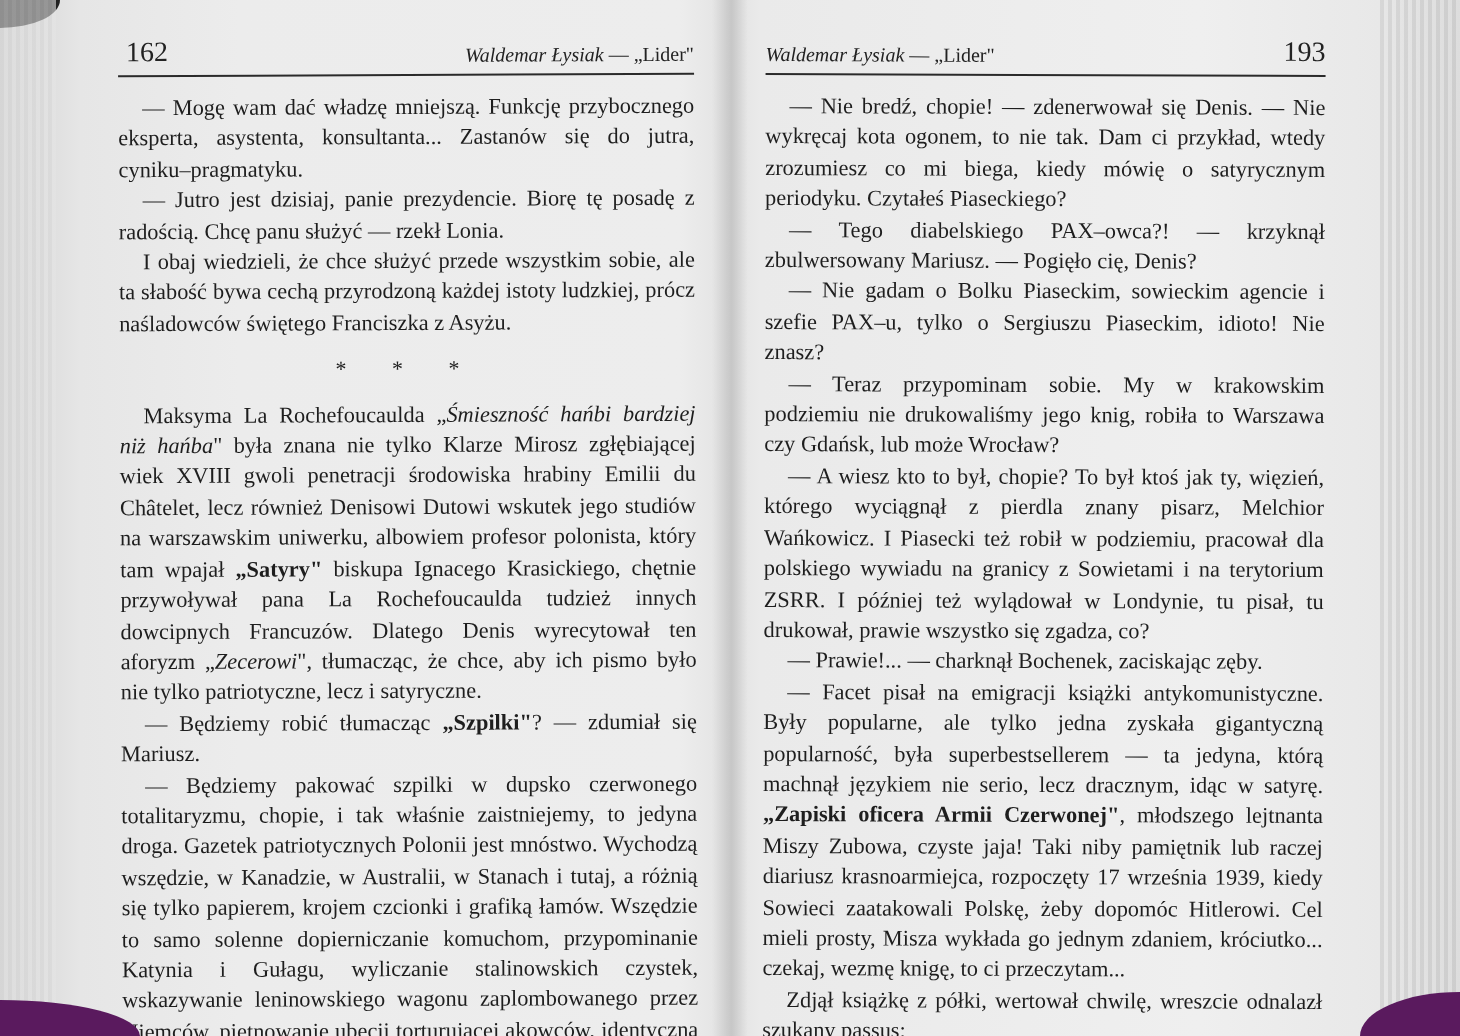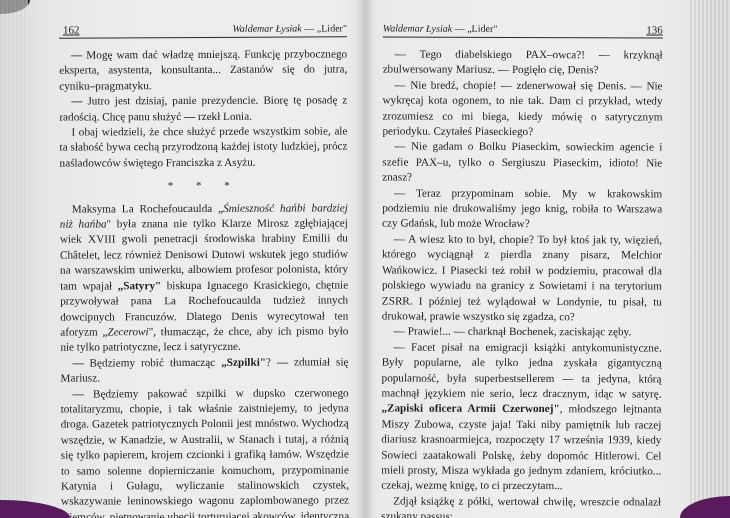--- a/index.html
+++ b/index.html
@@ -40,21 +40,21 @@
   }
   .page {
     position:absolute; top:0; height:518px;
   }
   .page.left { left:60px; width:288px; transform:rotate(-0.25deg); }
   .page.right { left:382px; width:280px; transform:rotate(0.2deg); }
   .header {
     position:relative; height:20px; margin-top:16px;
     font-size:10.5px; color:#222;
   }
-  .header .num { position:absolute; bottom:1px; font-size:11px;text-decoration:underline; }
+  .header .num { position:absolute; bottom:1px; font-size:14px; }
   .header .title { position:absolute; bottom:2px; font-style:italic; font-size:10px; }
   .header .title .q { font-style:normal; }
   .page.left .num { left:4px; }
   .page.left .title { right:0; }
   .page.right .num { right:0; }
   .page.right .title { left:0; }
   .rule {
     height:0; border-top:1.3px solid #2a2a2a; margin-top:1px;
   }
   .body {
@@ -91,26 +91,26 @@
       <p><span>Maksyma La Rochefoucaulda „</span><span class="it">Śmieszność hańbi bardziej niż hańba</span><span>" była znana nie tylko Klarze Mirosz zgłębiającej wiek XVIII gwoli penetracji środowiska hrabiny Emilii du Châtelet, lecz również Denisowi Dutowi wskutek jego studiów na warszawskim uniwerku, albowiem profesor polonista, który tam wpajał </span><span class="b">„Satyry"</span><span> biskupa Ignacego Krasickiego, chętnie przywoływał pana La Rochefoucaulda tudzież innych dowcipnych Francuzów. Dlatego Denis wyrecytował ten aforyzm „</span><span class="it">Zecerowi</span><span>", tłumacząc, że chce, aby ich pismo było nie tylko patriotyczne, lecz i satyryczne.</span></p>
       <p><span>— Będziemy robić tłumacząc </span><span class="b">„Szpilki"</span><span>? — zdumiał się Mariusz.</span></p>
       <p>— Będziemy pakować szpilki w dupsko czerwonego totalitaryzmu, chopie, i tak właśnie zaistniejemy, to jedyna droga. Gazetek patriotycznych Polonii jest mnóstwo. Wychodzą wszędzie, w Kanadzie, w Australii, w Stanach i tutaj, a różnią się tylko papierem, krojem czcionki i grafiką łamów. Wszędzie to samo solenne dopierniczanie komuchom, przypominanie Katynia i Gułagu, wyliczanie stalinowskich czystek, wskazywanie leninowskiego wagonu zaplombowanego przez Niemców, piętnowanie ubecji torturującej akowców, identyczna mantra co tydzień, chór! My się musimy wyłamać z tego chóru, przejawić oryginalność.</p>
 
     </div>
   </div>
 
   <div class="page right">
     <div class="header">
       <span class="title"><span>Waldemar Łysiak</span><span class="q"> — </span><span class="q">„Lider"</span></span>
-      <span class="num">136</span>
+      <span class="num">193</span>
     </div>
     <div class="rule"></div>
     <div class="body">
+      <p>— Nie bredź, chopie! — zdenerwował się Denis. — Nie wykręcaj kota ogonem, to nie tak. Dam ci przykład, wtedy zrozumiesz co mi biega, kiedy mówię o satyrycznym periodyku. Czytałeś Piaseckiego?</p>
       <p>— Tego diabelskiego PAX–owca?! — krzyknął zbulwersowany Mariusz. — Pogięło cię, Denis?</p>
-      <p>— Nie bredź, chopie! — zdenerwował się Denis. — Nie wykręcaj kota ogonem, to nie tak. Dam ci przykład, wtedy zrozumiesz co mi biega, kiedy mówię o satyrycznym periodyku. Czytałeś Piaseckiego?</p>
       <p>— Nie gadam o Bolku Piaseckim, sowieckim agencie i szefie PAX–u, tylko o Sergiuszu Piaseckim, idioto! Nie znasz?</p>
       <p>— Teraz przypominam sobie. My w krakowskim podziemiu nie drukowaliśmy jego knig, robiła to Warszawa czy Gdańsk, lub może Wrocław?</p>
       <p>— A wiesz kto to był, chopie? To był ktoś jak ty, więzień, którego wyciągnął z pierdla znany pisarz, Melchior Wańkowicz. I Piasecki też robił w podziemiu, pracował dla polskiego wywiadu na granicy z Sowietami i na terytorium ZSRR. I później też wylądował w Londynie, tu pisał, tu drukował, prawie wszystko się zgadza, co?</p>
       <p>— Prawie!... — charknął Bochenek, zaciskając zęby.</p>
       <p><span>— Facet pisał na emigracji książki antykomunistyczne. Były popularne, ale tylko jedna zyskała gigantyczną popularność, była superbestsellerem — ta jedyna, którą machnął językiem nie serio, lecz dracznym, idąc w satyrę. </span><span class="b">„Zapiski oficera Armii Czerwonej"</span><span>, młodszego lejtnanta Miszy Zubowa, czyste jaja! Taki niby pamiętnik lub raczej diariusz krasnoarmiejca, rozpoczęty 17 września 1939, kiedy Sowieci zaatakowali Polskę, żeby dopomóc Hitlerowi. Cel mieli prosty, Misza wykłada go jednym zdaniem, króciutko... czekaj, wezmę knigę, to ci przeczytam...</span></p>
       <p>Zdjął książkę z półki, wertował chwilę, wreszcie odnalazł szukany passus:</p>
 
     </div>
   </div>
 

